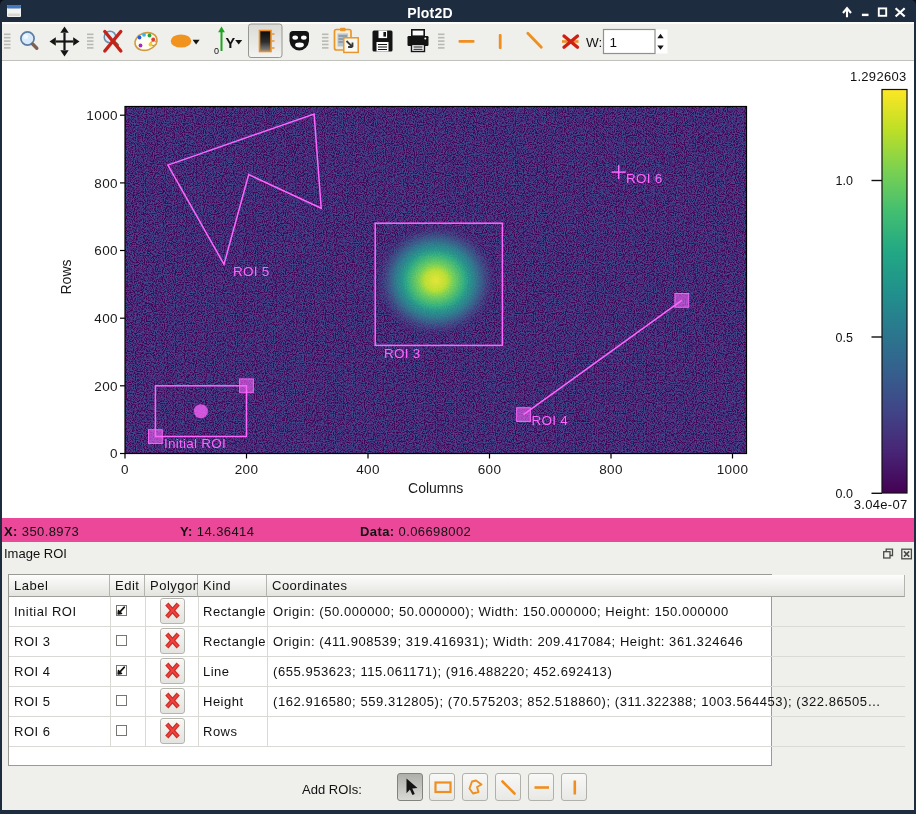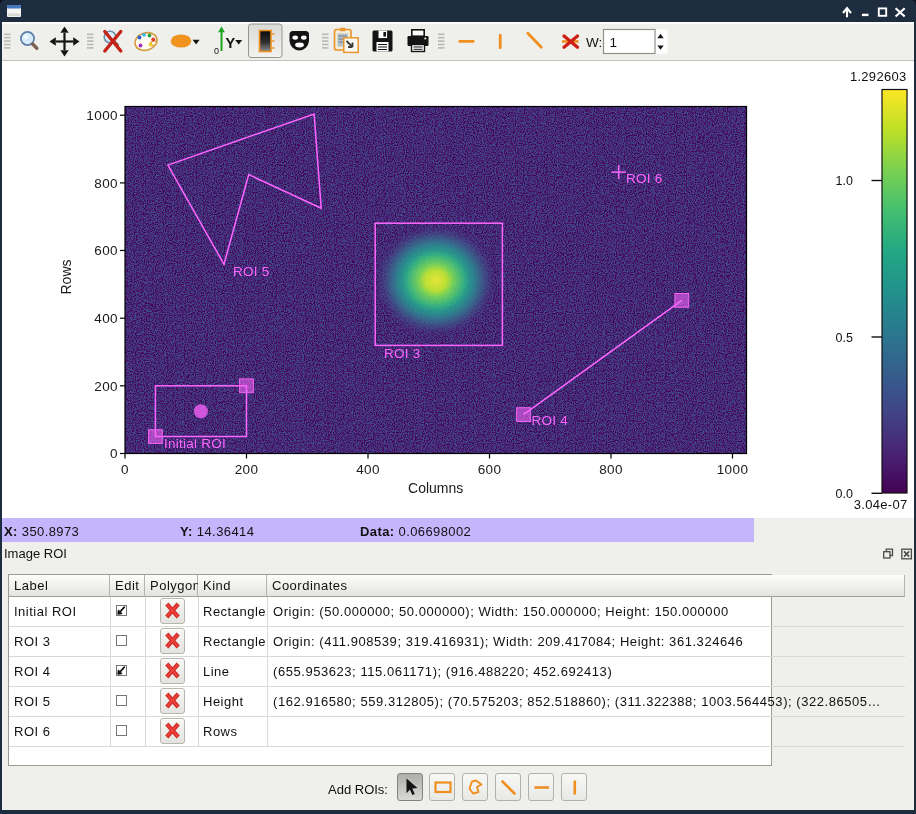--- a/index.html
+++ b/index.html
@@ -2,45 +2,46 @@
 <html><head><meta charset="utf-8"><style>
 * { margin:0; padding:0; box-sizing:border-box; }
 body { width:916px; height:814px; font-family:"Liberation Sans", sans-serif; overflow:hidden; }
 #win { position:absolute; left:0; top:0; width:916px; height:814px; background:#efefec; }
 .abs { position:absolute; }
 #titlebar { left:0; top:0; width:916px; height:22px; background:#1e2c3f; border-radius:5px 5px 0 0; }
 #titletxt { left:0; top:5px; width:860px; text-align:center; color:#fff; font-weight:bold; font-size:14px; letter-spacing:0.2px;}
 #whiteline { left:2px; top:22px; width:912px; height:2px; background:#fcfcfb; }
 #toolbar { left:2px; top:24px; width:912px; height:37px; background:#efefec; border-bottom:1px solid #c2c2bd; }
 #canvas { left:2px; top:61px; width:912px; height:457px; background:#ffffff; }
-#statusbar { left:2px; top:518px; width:752px; height:24px; background:#c4b5fd; font-size:13px; color:#111; letter-spacing:0.4px; }
+#statusbar { left:2px; top:518px; width:912px; height:24px; background:#ec4899; font-size:13px; color:#111; letter-spacing:0.4px; }
 #statusbar b { font-weight:bold; }
 #docktitle { left:4px; top:546px; font-size:13px; color:#111; }
 #tablewrap { left:8px; top:574px; width:764px; height:192px; background:#ffffff; border:1px solid #9b9b95; }
 .hcell { position:absolute; top:0; height:22px; background:linear-gradient(#fdfdfc,#e3e3df); border-right:1px solid #b5b5af; border-bottom:1px solid #9f9f99; font-size:13px; color:#111; padding:3px 0 0 5px; letter-spacing:0.5px; }
 .trow { position:absolute; left:0; width:896px; height:30px; border-bottom:1px solid #d9d9d5; }
 .vline { position:absolute; top:0; width:1px; height:30px; background:#d9d9d5; }
 .lbl { position:absolute; left:5px; top:7px; font-size:13px; color:#111; white-space:nowrap; letter-spacing:0.5px; }
 .kind { position:absolute; left:194px; top:7px; font-size:13px; color:#111; letter-spacing:0.5px; }
 .coord { position:absolute; left:264px; top:7px; font-size:13px; color:#111; white-space:nowrap; overflow:hidden; width:638px; letter-spacing:0.55px; }
 .cb { position:absolute; left:107px; top:8px; width:11px; height:11px; background:#fff; border:1px solid #767672; }
 .delbtn { position:absolute; left:151px; top:1px; width:25px; height:26px; border:1px solid #b5b5b0; border-radius:3px; background:linear-gradient(#f7f7f5,#e3e3df); box-shadow:inset 0 1px 0 #fff; }
 #addbar { left:2px; top:766px; width:912px; height:44px; background:#efefec; }
-#addlbl { position:absolute; left:312px; top:16px; width:88px; text-align:center; font-size:13px; color:#111; }
+#addlbl { position:absolute; left:300px; top:16px; width:88px; text-align:left; font-size:13px; color:#111; }
 .rbtn { position:absolute; top:7px; width:26px; height:28px; border:1px solid #b1b1ab; border-radius:3px; background:linear-gradient(#f8f8f7,#e8e8e5); }
 .rbtn.pressed { background:linear-gradient(#aeaeab,#d8d8d5); border-color:#82827e; }
 #botborder { left:0; top:810px; width:916px; height:4px; background:#1e2c3f; }
 #leftborder { left:0; top:8px; width:2px; height:806px; background:#1e2c3f; }
 #rightborder { left:914px; top:8px; width:2px; height:806px; background:#1e2c3f; }
 </style></head><body>
 <div id="win">
 <div class="abs" style="left:0;top:0;width:916px;height:8px;background:#0d1117"></div>
 <div id="canvas" class="abs"></div>
 
 <div id="titlebar" class="abs"></div>
+<div id="titletxt" class="abs">Plot2D</div>
 <svg class="abs" style="left:0;top:0" width="916" height="22">
  <rect x="7" y="5" width="14" height="12" fill="#f4f4f2" rx="1"></rect>
  <rect x="7" y="5" width="14" height="3.5" fill="#4477bb" rx="1"></rect>
  <rect x="8.2" y="13.5" width="11.6" height="2.6" fill="#d8d8d2"></rect>
  <g stroke="#fff" stroke-width="1.9" fill="none">
   <path d="M847 17.2 V 9 M843 13 L847 8.2 L851 13" stroke-width="2.1"></path>
   <path d="M861.9 14.9 H868.5" stroke-width="2.4"></path>
   <rect x="878.8" y="8.4" width="7.4" height="7.4" fill="none"></rect>
   <path d="M895.6 8.3 L904.7 16.5 M904.7 8.3 L895.6 16.5" stroke-width="2.2"></path>
  </g>

